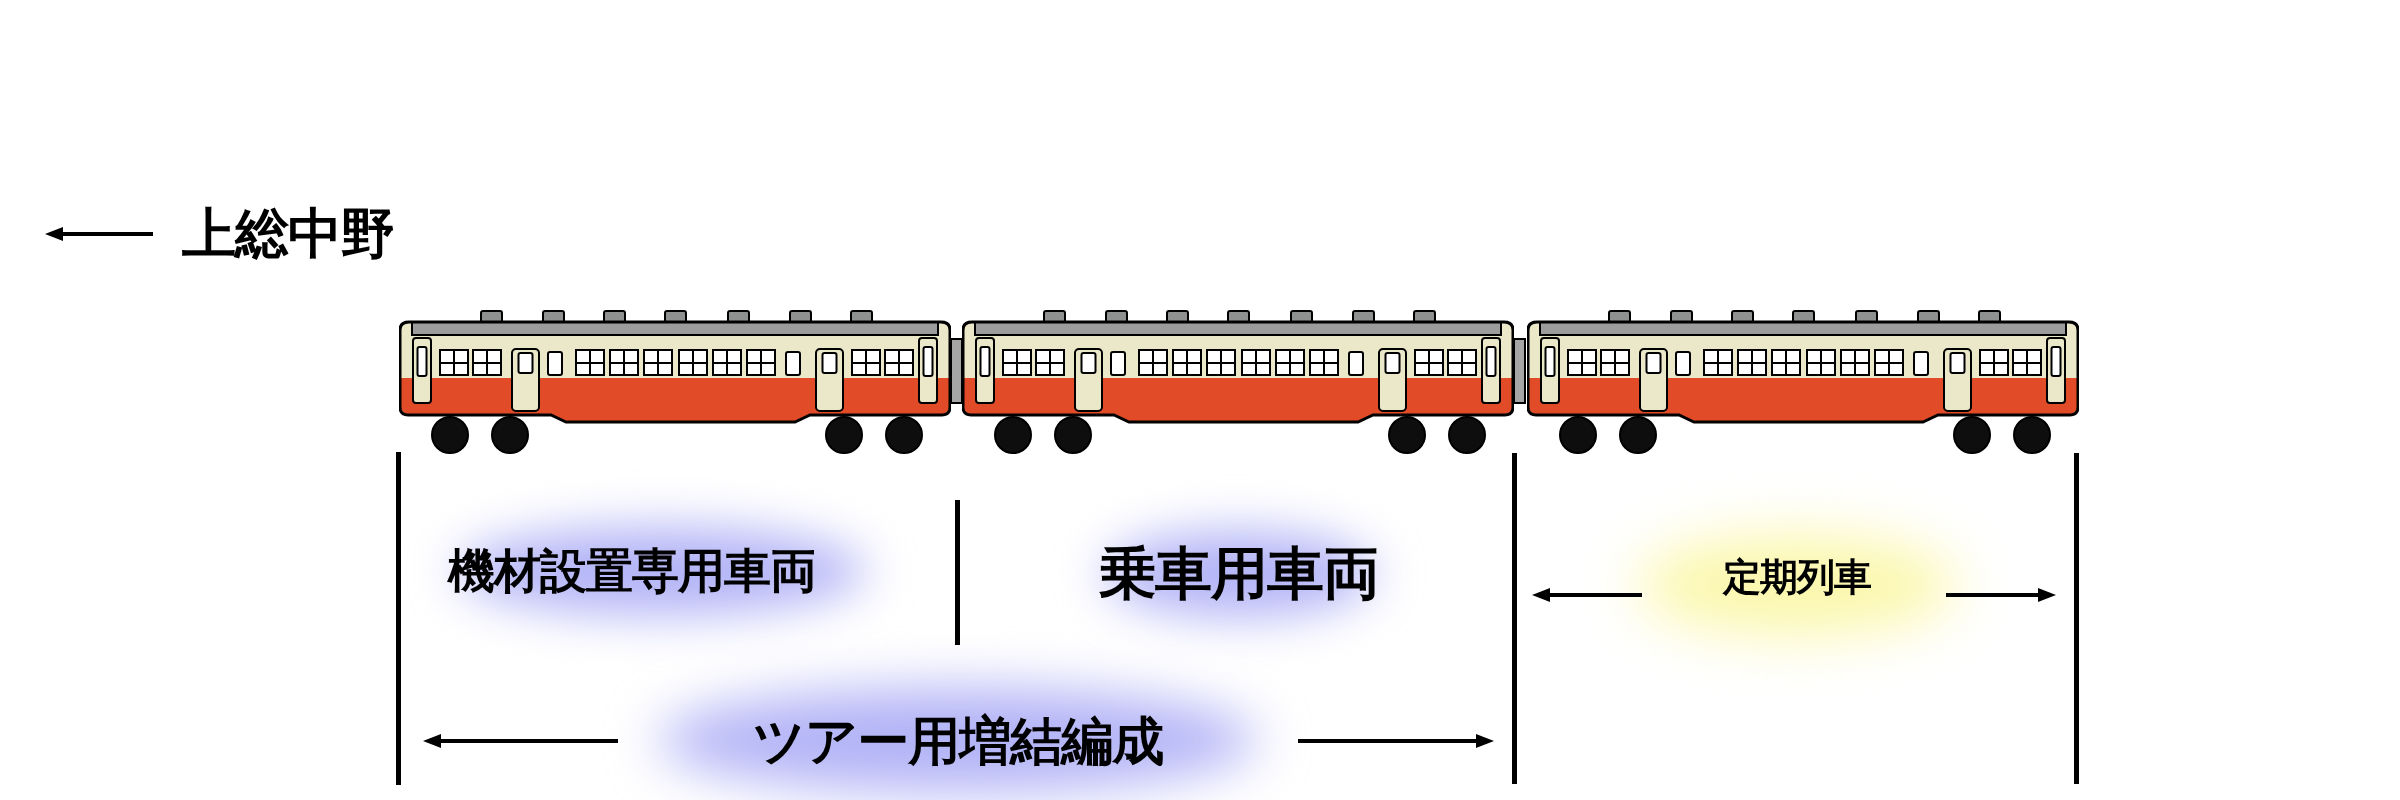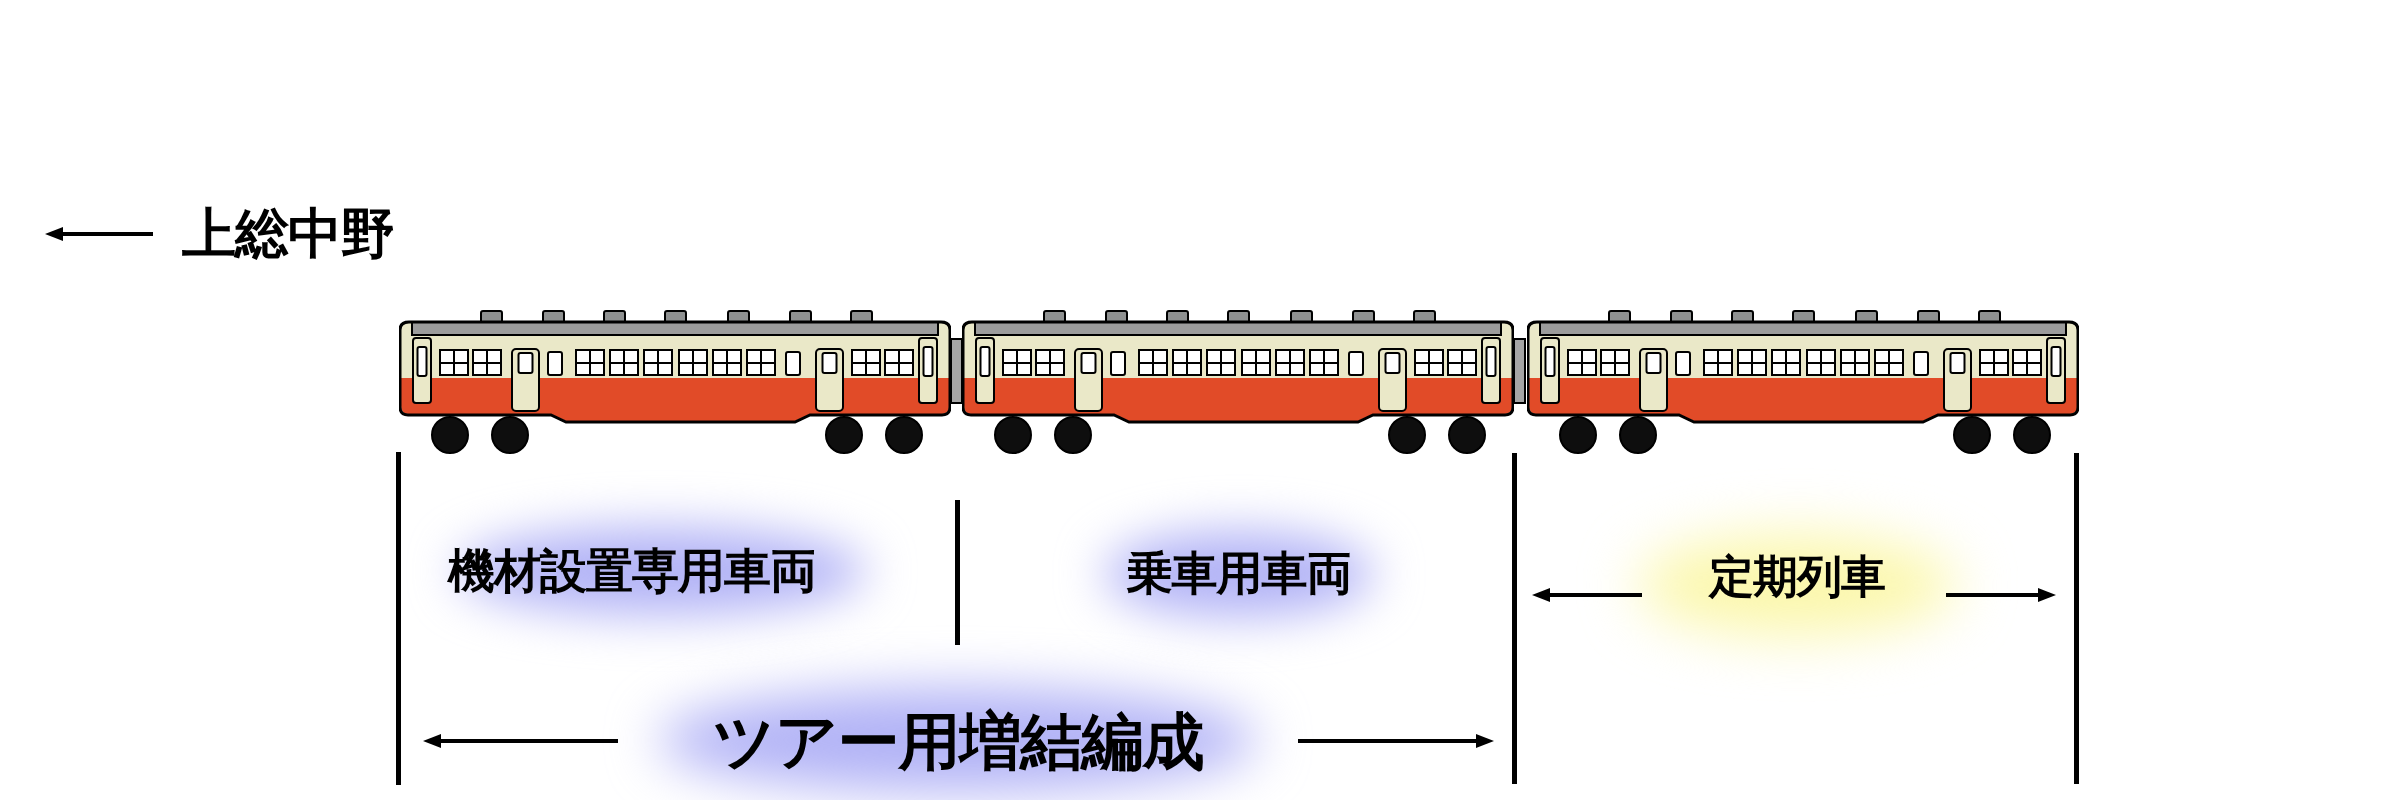--- a/index.html
+++ b/index.html
@@ -13,23 +13,23 @@
   
   .jp{
     position:absolute; transform:translate(-50%,-50%);
     white-space:nowrap; font-weight:700; color:var(--text,#000);
     z-index:4; letter-spacing:-1px;
   }
   .station{font-size:54px;}
   .station-left{left:288px; top:234px;}
   .station-right{left:2153px; top:234px;}
   .label-equipment{left:632px; top:571px; font-size:47px;}
-  .label-passenger{left:1239px; top:574px; font-size:46px;}
-  .label-regular{left:1797px; top:577px; font-size:45px;}
-  .label-tour{left:958px; top:742px; font-size:62px;}
+  .label-passenger{left:1239px; top:574px; font-size:57px;}
+  .label-regular{left:1797px; top:577px; font-size:38px;}
+  .label-tour{left:958px; top:742px; font-size:52px;}
   
   .glow{position:absolute; transform:translate(-50%,-50%); border-radius:50%; z-index:1;}
   .glow-blue{background:var(--glow-blue,#b2b3f6);}
   .glow-yellow{background:var(--glow-yellow,#fbf7ab);}
   .glow-equipment{left:662px; top:571px; width:410px; height:88px; filter:blur(24px);}
   .glow-passenger{left:1239px; top:574px; width:270px; height:86px; filter:blur(24px);}
   .glow-regular{left:1797px; top:585px; width:320px; height:100px; filter:blur(28px);}
   .glow-tour{left:958px; top:740px; width:600px; height:105px; filter:blur(26px);}
   
   .arrow{position:absolute; z-index:3; overflow:visible;}

